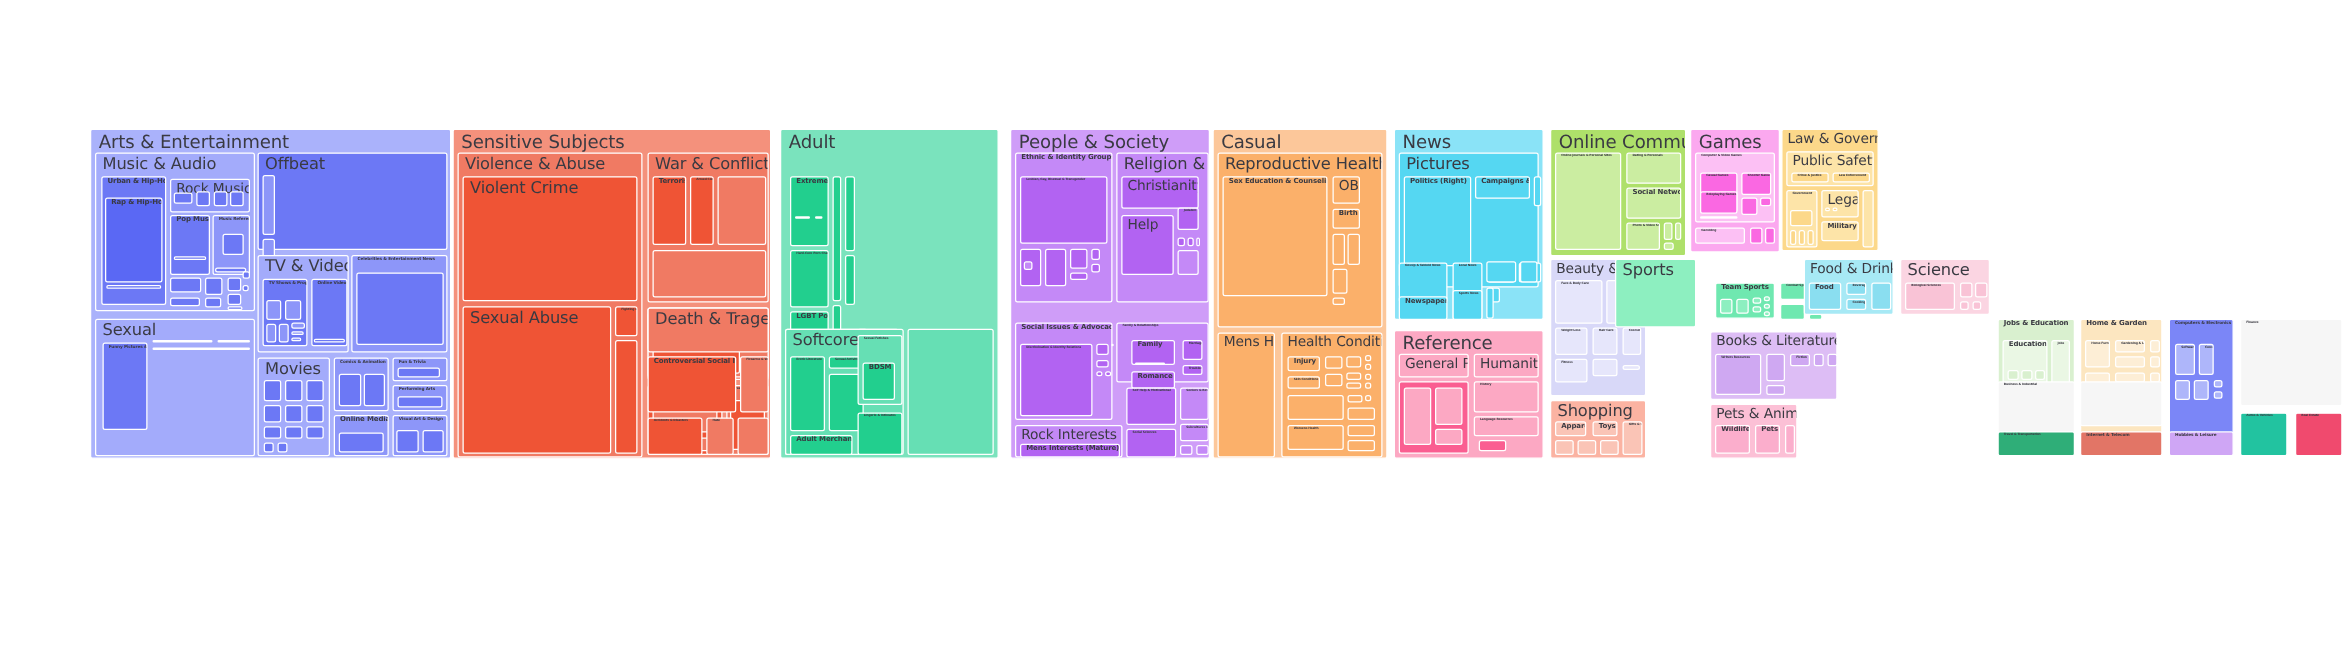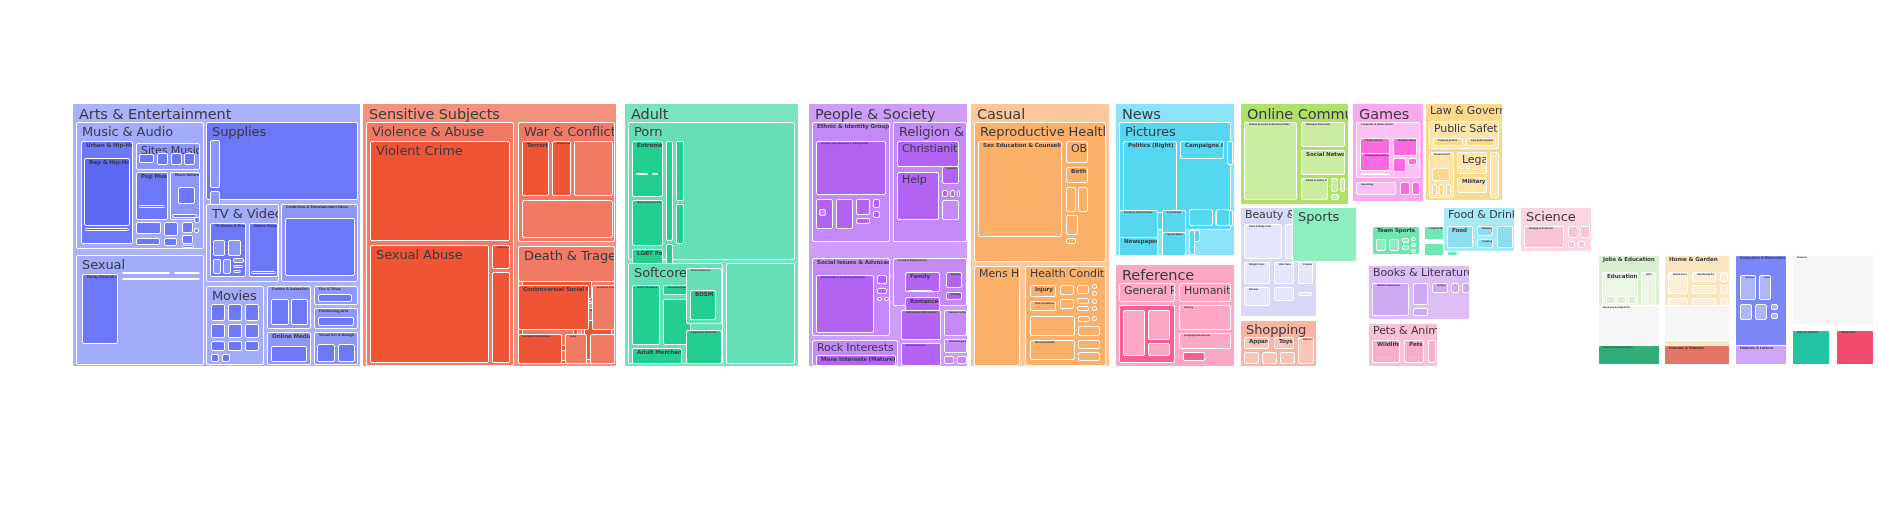--- a/index.html
+++ b/index.html
@@ -25,21 +25,21 @@
       <span class="lab">Music &amp; Audio</span>
     </div>
     <div class="tile lvl3" style="left: 81px; top: 141px; width: 52px; height: 103px; background: rgb(108, 120, 245);">
       <span class="lab">Urban &amp; Hip-Hop</span>
     </div>
     <div class="tile lvl3" style="left: 84px; top: 158px; width: 46px; height: 68px; background: rgb(90, 104, 244);">
       <span class="lab">Rap &amp; Hip-Hop</span>
     </div>
     <div class="tile lvl4" style="left: 85px; top: 228px; width: 44px; height: 3px; background: rgb(90, 104, 244);"></div>
     <div class="tile lvl2" style="left: 136px; top: 143px; width: 64px; height: 27px; background: rgb(141, 150, 249);">
-      <span class="lab">Sites Music</span>
+      <span class="lab">Rock Music</span>
     </div>
     <div class="tile lvl4" style="left: 139px; top: 154px; width: 15px; height: 9px; background: rgb(108, 120, 245);"></div>
     <div class="tile lvl4" style="left: 157px; top: 153px; width: 11px; height: 12px; background: rgb(108, 120, 245);"></div>
     <div class="tile lvl4" style="left: 171px; top: 153px; width: 11px; height: 12px; background: rgb(108, 120, 245);"></div>
     <div class="tile lvl4" style="left: 184px; top: 153px; width: 11px; height: 12px; background: rgb(108, 120, 245);"></div>
     <div class="tile lvl3" style="left: 136px; top: 172px; width: 32px; height: 48px; background: rgb(108, 120, 245);">
       <span class="lab">Pop Music</span>
     </div>
     <div class="tile lvl4" style="left: 139px; top: 205px; width: 26px; height: 3px; background: rgb(108, 120, 245);"></div>
     <div class="tile lvl4" style="left: 170px; top: 172px; width: 30px; height: 48px; background: rgb(141, 150, 249);">
@@ -59,21 +59,21 @@
     <div class="tile lvl1" style="left: 76px; top: 255px; width: 128px; height: 110px; background: rgb(163, 171, 251);">
       <span class="lab">Sexual</span>
     </div>
     <div class="tile lvl4" style="left: 82px; top: 274px; width: 36px; height: 70px; background: rgb(108, 120, 245);">
       <span class="lab">Funny Pictures &amp; Videos</span>
     </div>
     <div class="tile lvl4" style="left: 122px; top: 272px; width: 48px; height: 2px; background: rgb(108, 120, 245);"></div>
     <div class="tile lvl4" style="left: 174px; top: 272px; width: 26px; height: 2px; background: rgb(108, 120, 245);"></div>
     <div class="tile lvl4" style="left: 122px; top: 278px; width: 78px; height: 1px; background: rgb(108, 120, 245);"></div>
     <div class="tile lvl1" style="left: 206px; top: 122px; width: 152px; height: 78px; background: rgb(108, 120, 245);">
-      <span class="lab">Supplies</span>
+      <span class="lab">Offbeat</span>
     </div>
     <div class="tile lvl4" style="left: 210px; top: 140px; width: 10px; height: 48px; background: rgb(141, 150, 249);"></div>
     <div class="tile lvl4" style="left: 210px; top: 191px; width: 10px; height: 24px; background: rgb(141, 150, 249);"></div>
     <div class="tile lvl1" style="left: 206px; top: 204px; width: 73px; height: 78px; background: rgb(163, 171, 251);">
       <span class="lab">TV &amp; Video</span>
     </div>
     <div class="tile lvl4" style="left: 210px; top: 223px; width: 36px; height: 54px; background: rgb(108, 120, 245);">
       <span class="lab">TV Shows &amp; Programs</span>
     </div>
     <div class="tile lvl4" style="left: 213px; top: 240px; width: 12px; height: 16px; background: rgb(141, 150, 249);"></div>
@@ -185,23 +185,20 @@
     <div class="tile lvl5" style="left: 518px; top: 334px; width: 44px; height: 30px; background: rgb(239, 84, 53);">
       <span class="lab">Accidents &amp; Disasters</span>
     </div>
     <div class="tile lvl5" style="left: 565px; top: 334px; width: 22px; height: 30px; background: rgb(240, 122, 99);">
       <span class="lab">Hate</span>
     </div>
     <div class="tile lvl4" style="left: 590px; top: 334px; width: 25px; height: 30px; background: rgb(240, 122, 99);"></div>
     <div class="tile lvl0" style="left: 624px; top: 103px; width: 175px; height: 264px; background: rgb(122, 227, 189);">
       <span class="lab">Adult</span>
     </div>
-    <div class="tile lvl1" style="left: 628px; top: 122px; width: 167px; height: 138px; background: rgb(102, 223, 180);">
-      <span class="lab">Porn</span>
-    </div>
     <div class="tile lvl3" style="left: 632px; top: 141px; width: 31px; height: 56px; background: rgb(34, 207, 142);">
       <span class="lab">Extreme Porn</span>
     </div>
     <div class="tile lvl4" style="left: 636px; top: 173px; width: 12px; height: 2px; background: rgb(102, 223, 180);"></div>
     <div class="tile lvl4" style="left: 652px; top: 173px; width: 6px; height: 2px; background: rgb(102, 223, 180);"></div>
     <div class="tile lvl5" style="left: 632px; top: 200px; width: 31px; height: 46px; background: rgb(34, 207, 142);">
       <span class="lab">Hard-Core Porn Channels</span>
     </div>
     <div class="tile lvl3" style="left: 632px; top: 249px; width: 31px; height: 22px; background: rgb(34, 207, 142);">
       <span class="lab">LGBT Porn</span>

